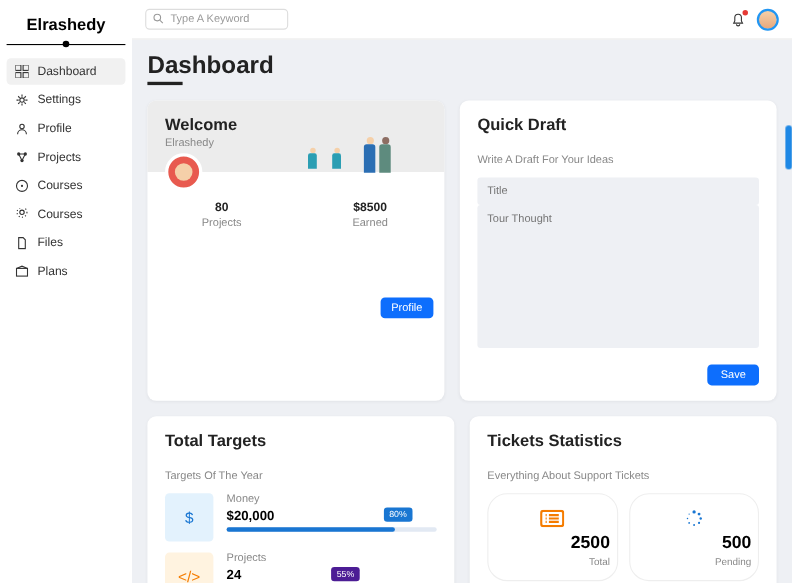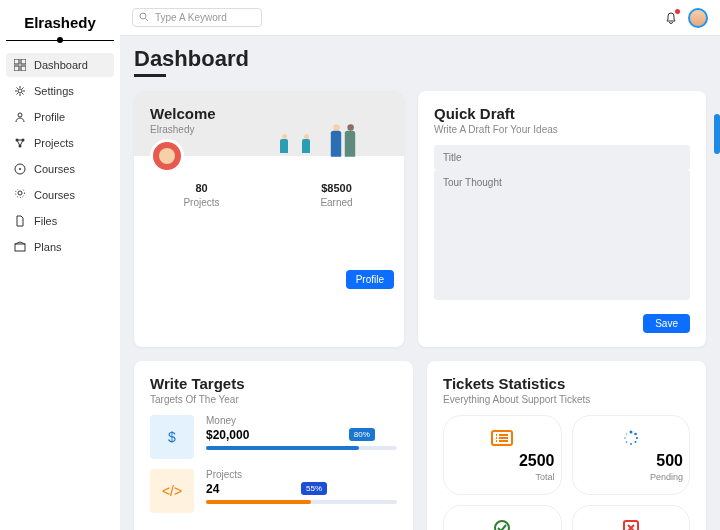--- a/index.html
+++ b/index.html
@@ -30,21 +30,21 @@
 .w-illus{width:110px;height:50px;position:relative}
 .w-av{position:absolute;left:16px;top:48px;width:34px;height:34px;border-radius:50%;background:#e85a4f;border:3px solid #fff;display:flex;align-items:center;justify-content:center}
 .w-av-in{width:16px;height:16px;border-radius:50%;background:#f5d0a9}
 .w-stats{display:flex;padding:26px 0 12px;text-align:center}
 .w-stat{flex:1}
 .w-stat .v{font-size:11px;font-weight:bold;color:#222}
 .w-stat .l{font-size:10px;color:#888;margin-top:3px}
 .w-btn{font-size:10px;background:#0d6efd;color:#fff;border:none;padding:4px 10px;border-radius:4px;margin:0 10px 10px auto;display:block;cursor:pointer}
 .draft{flex:1;padding:14px 16px;min-width:260px}
 .c-title{font-size:15px;font-weight:bold;color:#222}
-.c-sub{font-size:10px;color:#888;margin-top:2px;margin-bottom:10px}
+.c-sub{font-size:10px;color:#888;margin-top:18px;margin-bottom:10px}
 .inp{width:100%;background:#eef0f4;border:none;padding:7px 9px;font-size:10px;color:#777;border-radius:3px;margin-bottom:0}
 .ta{width:100%;height:130px;background:#eef0f4;border:none;padding:7px 9px;font-size:10px;color:#777;border-radius:3px;resize:none}
 .save-btn{font-size:10px;background:#0d6efd;color:#fff;border:none;padding:4px 12px;border-radius:4px;margin:10px 0 0 auto;display:block;cursor:pointer}
 .targets{flex:1;padding:14px 16px}
 .tg-row{display:flex;gap:12px;margin-bottom:10px;align-items:flex-start}
 .tg-ico{width:44px;height:44px;border-radius:4px;display:flex;align-items:center;justify-content:center;font-size:14px}
 .tg-b{background:#e3f2fd;color:#1976d2}
 .tg-o{background:#fff3e0;color:#f57c00}
 .tg-body{flex:1}
 .tg-lbl{font-size:10px;color:#888}
@@ -227,41 +227,41 @@
       <div class="c-title">Quick Draft</div>
       <div class="c-sub">Write A Draft For Your Ideas</div>
       <input class="inp" placeholder="Title" style="">
       <textarea class="ta" placeholder="Tour Thought" style=""></textarea>
       <button class="save-btn">Save</button>
     </div>
   </div>
 
   <div class="row" style="margin-top:14px">
     <div class="card targets">
-      <div class="c-title">Write Targets</div>
+      <div class="c-title">Total Targets</div>
       <div class="c-sub">Targets Of The Year</div>
       <div class="tg-row">
         <div class="tg-ico tg-b">$</div>
         <div class="tg-body">
           <div class="tg-lbl">Money</div>
           <div class="tg-val">$20,000</div>
           <div class="tg-bar">
               <div class="tg-fill" style="width:80%;background:#1976d2"></div>
               <div class="tg-badge" style="left:calc(80% - 10px);background:#1976d2">80%</div>
             </div>
         </div>
       </div>
       <div class="tg-row">
         <div class="tg-ico tg-o">&lt;/&gt;</div>
         <div class="tg-body">
           <div class="tg-lbl">Projects</div>
           <div class="tg-val">24</div>
           <div class="tg-bar">
               <div class="tg-fill" style="width:55%;background:#f57c00"></div>
-              <div class="tg-badge" style="left:calc(55% - 10px);background:#1d4ed8">55%</div>
+              <div class="tg-badge" style="left:calc(55% - 10px);background:#4c1d95">55%</div>
             </div>
         </div>
       </div>
 
     </div>
 
     <div class="card tickets">
       <div class="c-title">Tickets Statistics</div>
       <div class="c-sub">Everything About Support Tickets</div>
       <div class="tk-grid">

